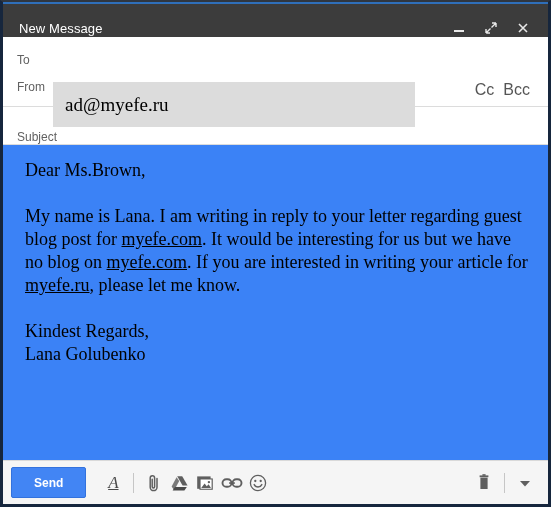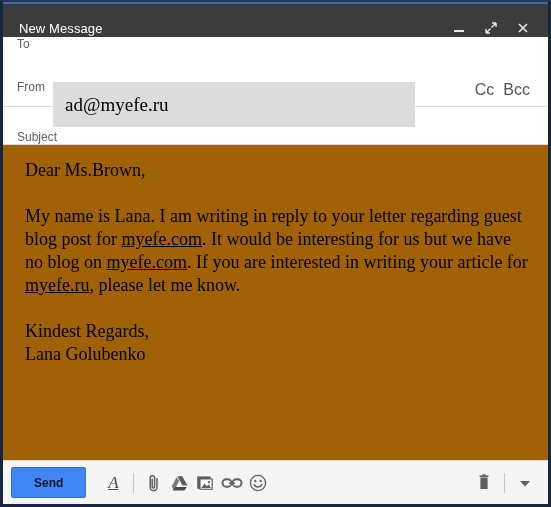--- a/index.html
+++ b/index.html
@@ -68,21 +68,21 @@
   
   .fields {
     position: relative;
     flex: 0 0 auto;
     background: #ffffff;
     padding-left: 14px;
   }
   .row-to {
     height: 30px;
     display: flex;
-    align-items: flex-start;
+    align-items: flex-end;
     position: relative;
   }
   .row-from {
     height: 39px;
     display: flex;
     align-items: center;
     position: relative;
   }
   .field-label {
     font-size: 12px;
@@ -144,21 +144,21 @@
   }
   .subject-value {
     font-family: "Liberation Serif", serif;
     font-size: 19px;
     color: #000000;
   }
 
   
   .body-area {
     flex: 1 1 auto;
-    background: #a16207;
+    background: #3b82f6;
     padding: 14px 18px 0 22px;
     font-family: "Liberation Serif", serif;
     font-size: 18px;
     line-height: 23px;
     color: #000000;
     overflow: hidden;
     cursor: text;
   }
   .body-para { margin: 0 0 23px 0; }
   .body-para:last-child { margin-bottom: 0; }
@@ -170,21 +170,21 @@
     height: 44px;
     background: #f5f5f5;
     border-top: 1px solid #d9d9d9;
     display: flex;
     align-items: center;
     padding: 0 10px 0 8px;
     box-sizing: border-box;
   }
   .send-btn {
     background: #4285f4;
-    color: #0f172a;
+    color: #ffffff;
     font-size: 12px;
     font-weight: bold;
     font-family: "Liberation Sans", sans-serif;
     border: 1px solid #3372dd;
     border-radius: 2px;
     height: 29px;
     padding: 0 22px;
     display: flex;
     align-items: center;
     justify-content: center;

